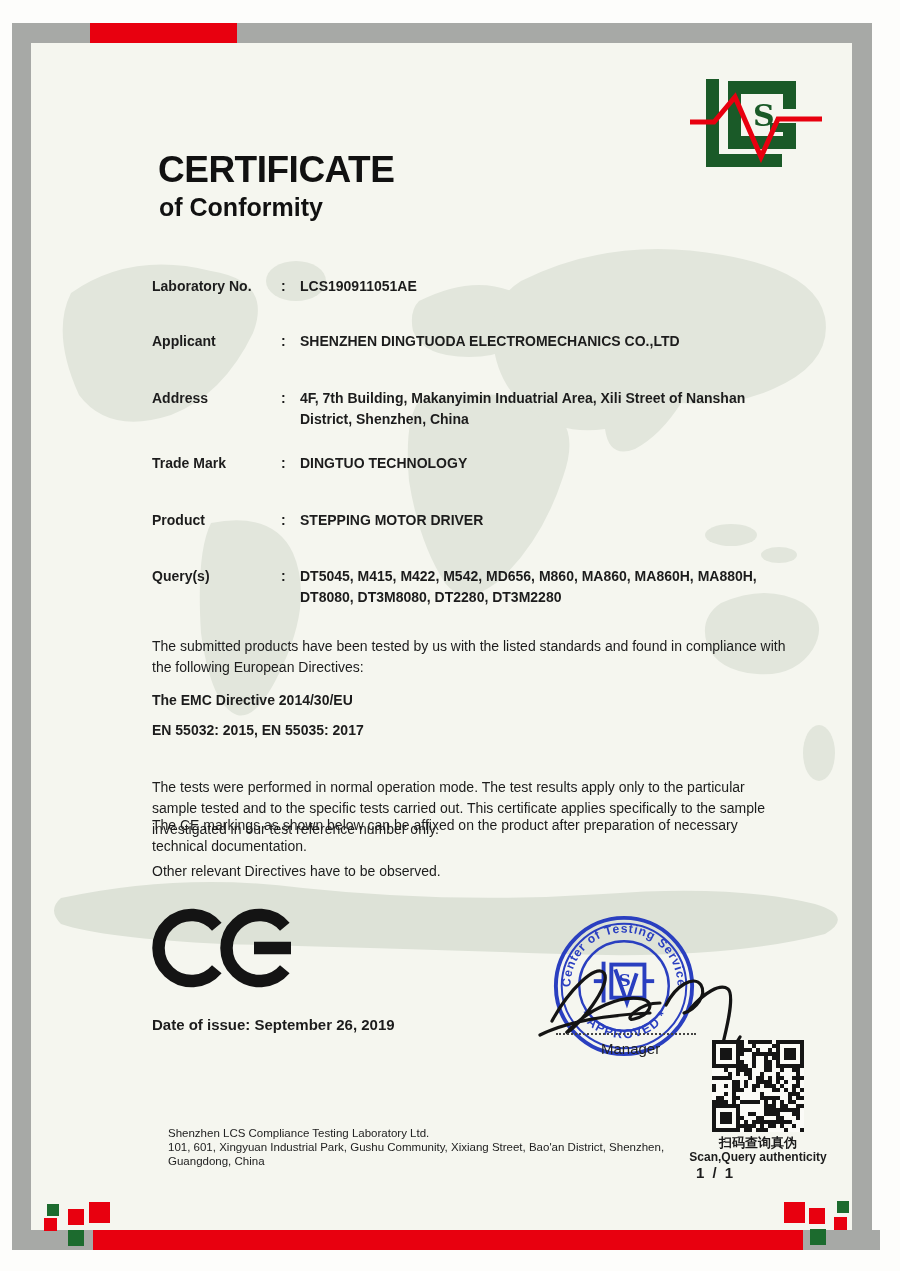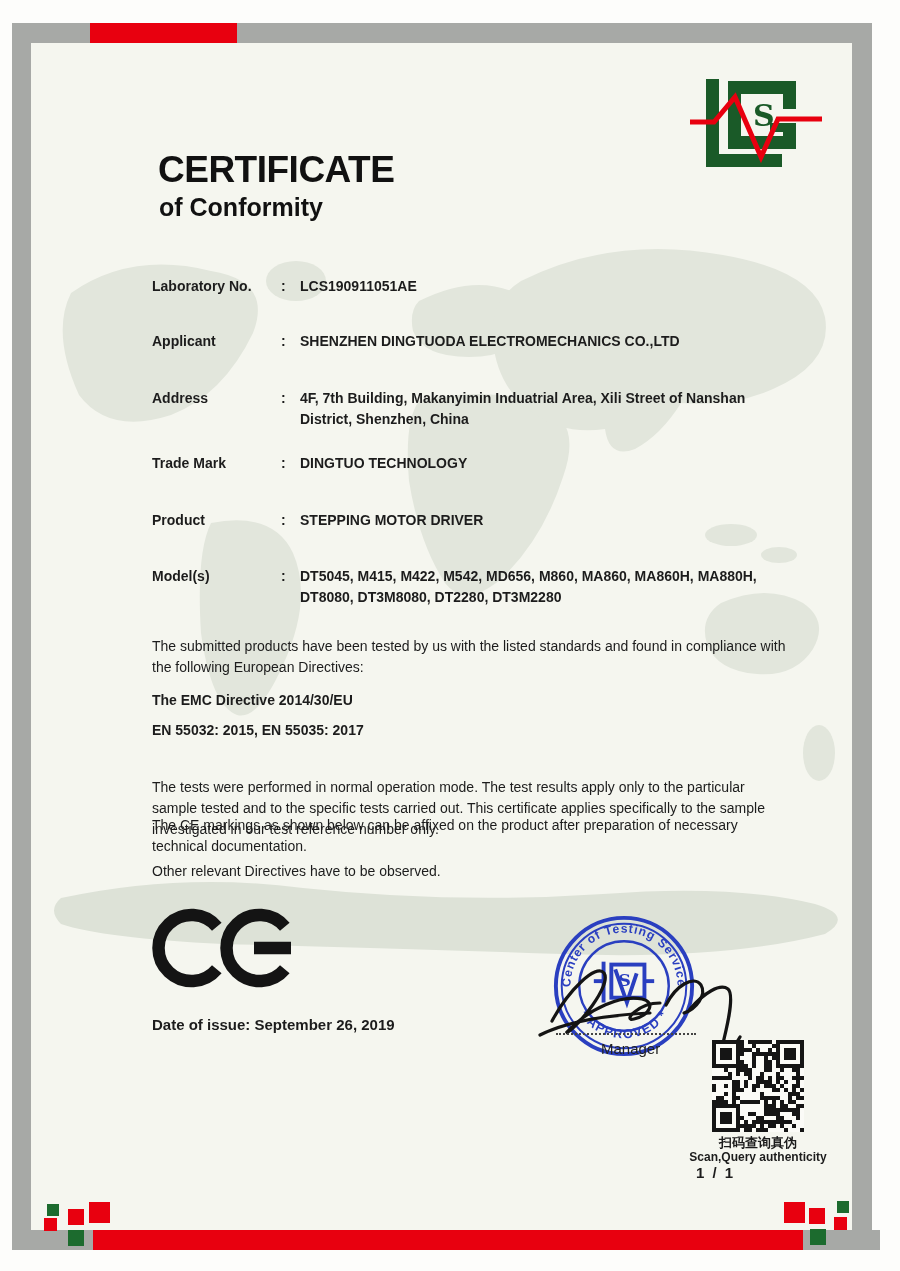--- a/index.html
+++ b/index.html
@@ -137,21 +137,21 @@
   <span class="lbl">Address</span><span class="col">:</span><span class="val">4F, 7th Building, Makanyimin Induatrial Area, Xili Street of Nanshan
 District, Shenzhen, China</span>
 </div>
 <div class="field" style="top:453px;text-decoration:underline;">
   <span class="lbl">Trade Mark</span><span class="col">:</span><span class="val">DINGTUO TECHNOLOGY</span>
 </div>
 <div class="field" style="top:510px;">
   <span class="lbl">Product</span><span class="col">:</span><span class="val">STEPPING MOTOR DRIVER</span>
 </div>
 <div class="field" style="top:566px;">
-  <span class="lbl">Model(s)</span><span class="col">:</span><span class="val">DT5045, M415, M422, M542, MD656, M860, MA860, MA860H, MA880H,
+  <span class="lbl">Query(s)</span><span class="col">:</span><span class="val">DT5045, M415, M422, M542, MD656, M860, MA860, MA860H, MA880H,
 DT8080, DT3M8080, DT2280, DT3M2280</span>
 </div>
 
 <div class="para" style="top:636px;">The submitted products have been tested by us with the listed standards and found in compliance with
 the following European Directives:</div>
 <div class="para bold" style="top:690px;">The EMC Directive 2014/30/EU</div>
 <div class="para bold" style="top:720px;">EN 55032: 2015, EN 55035: 2017</div>
 <div class="para" style="top:777px;">The tests were performed in normal operation mode. The test results apply only to the particular
 sample tested and to the specific tests carried out. This certificate applies specifically to the sample
 investigated in our test reference number only.</div>
@@ -495,13 +495,16 @@
     <div style="position: absolute; left: 72px; top: 88px; width: 4px; height: 4px; background: rgb(21, 21, 21);"></div>
     <div style="position: absolute; left: 88px; top: 88px; width: 4px; height: 4px; background: rgb(21, 21, 21);"></div>
   </div>
 <div class="qr-captions">
   <div class="qr-zh">扫码查询真伪</div>
   <div class="qr-en">Scan,Query authenticity</div>
 </div>
 <div class="page-number">1 / 1</div>
 
 <div class="footer">
+  <div>Shenzhen LCS Compliance Testing Laboratory Ltd.</div>
+  <div class="preline">101, 601, Xingyuan Industrial Park, Gushu Community, Xixiang Street, Bao'an District, Shenzhen,
+Guangdong, China</div>
 </div>
 
 </body></html>

